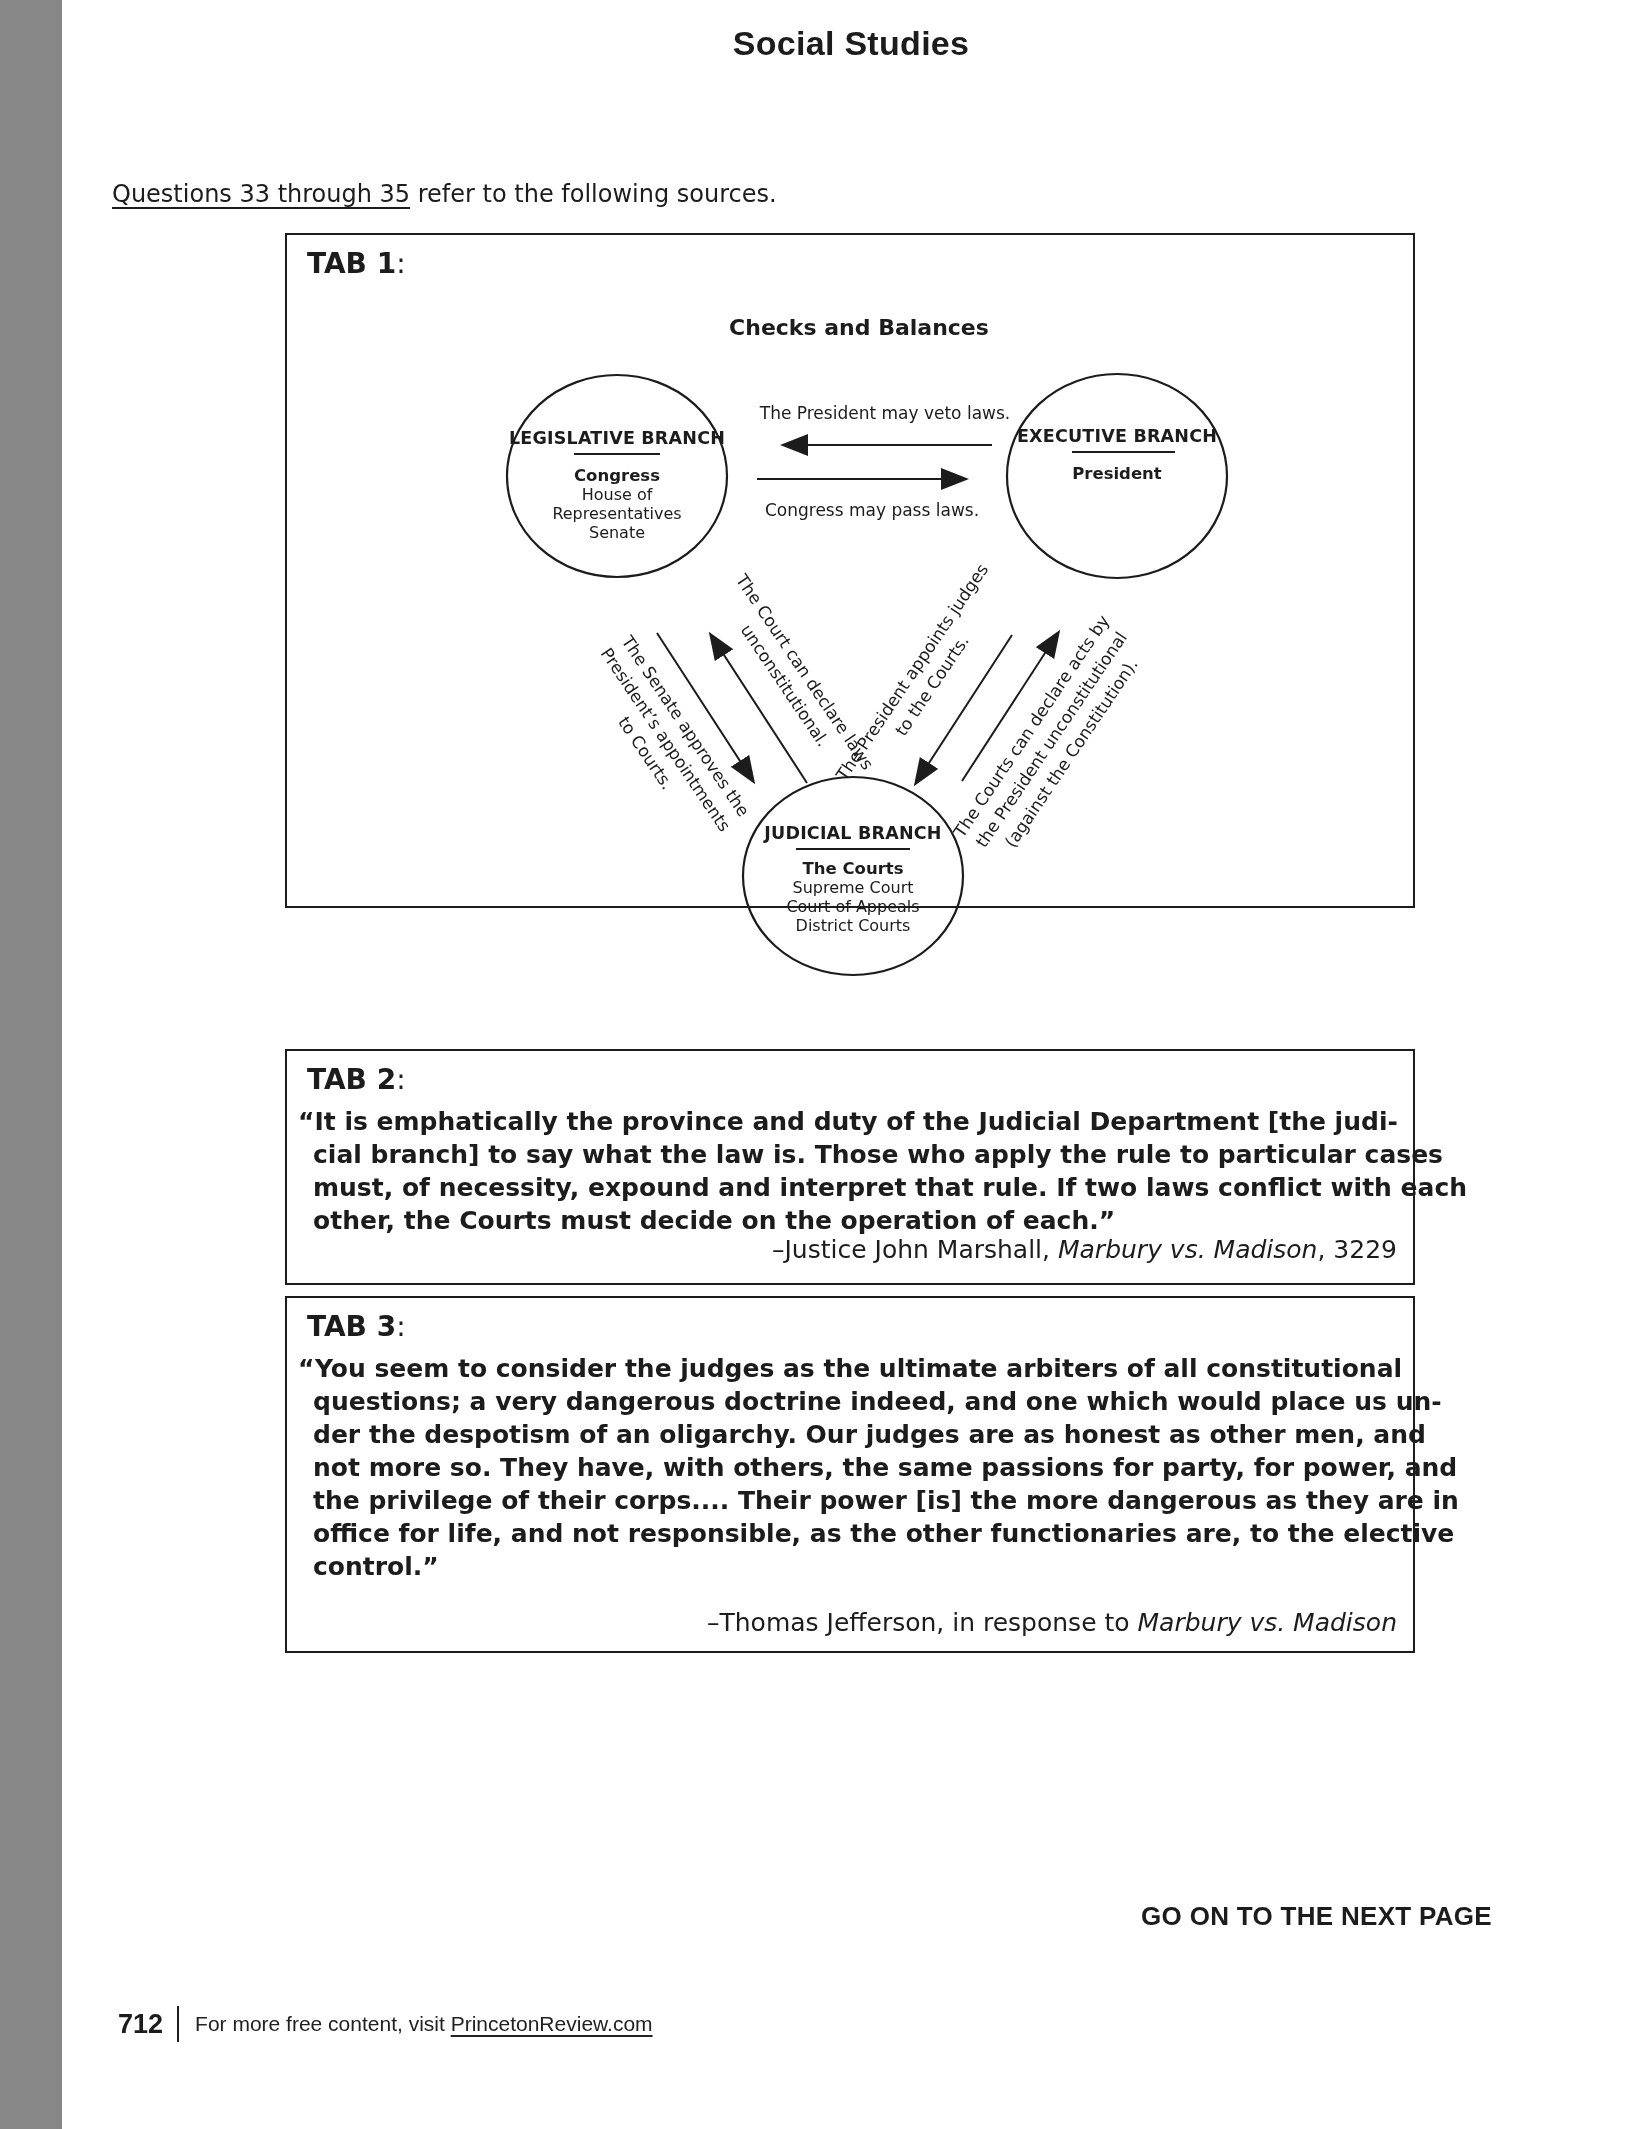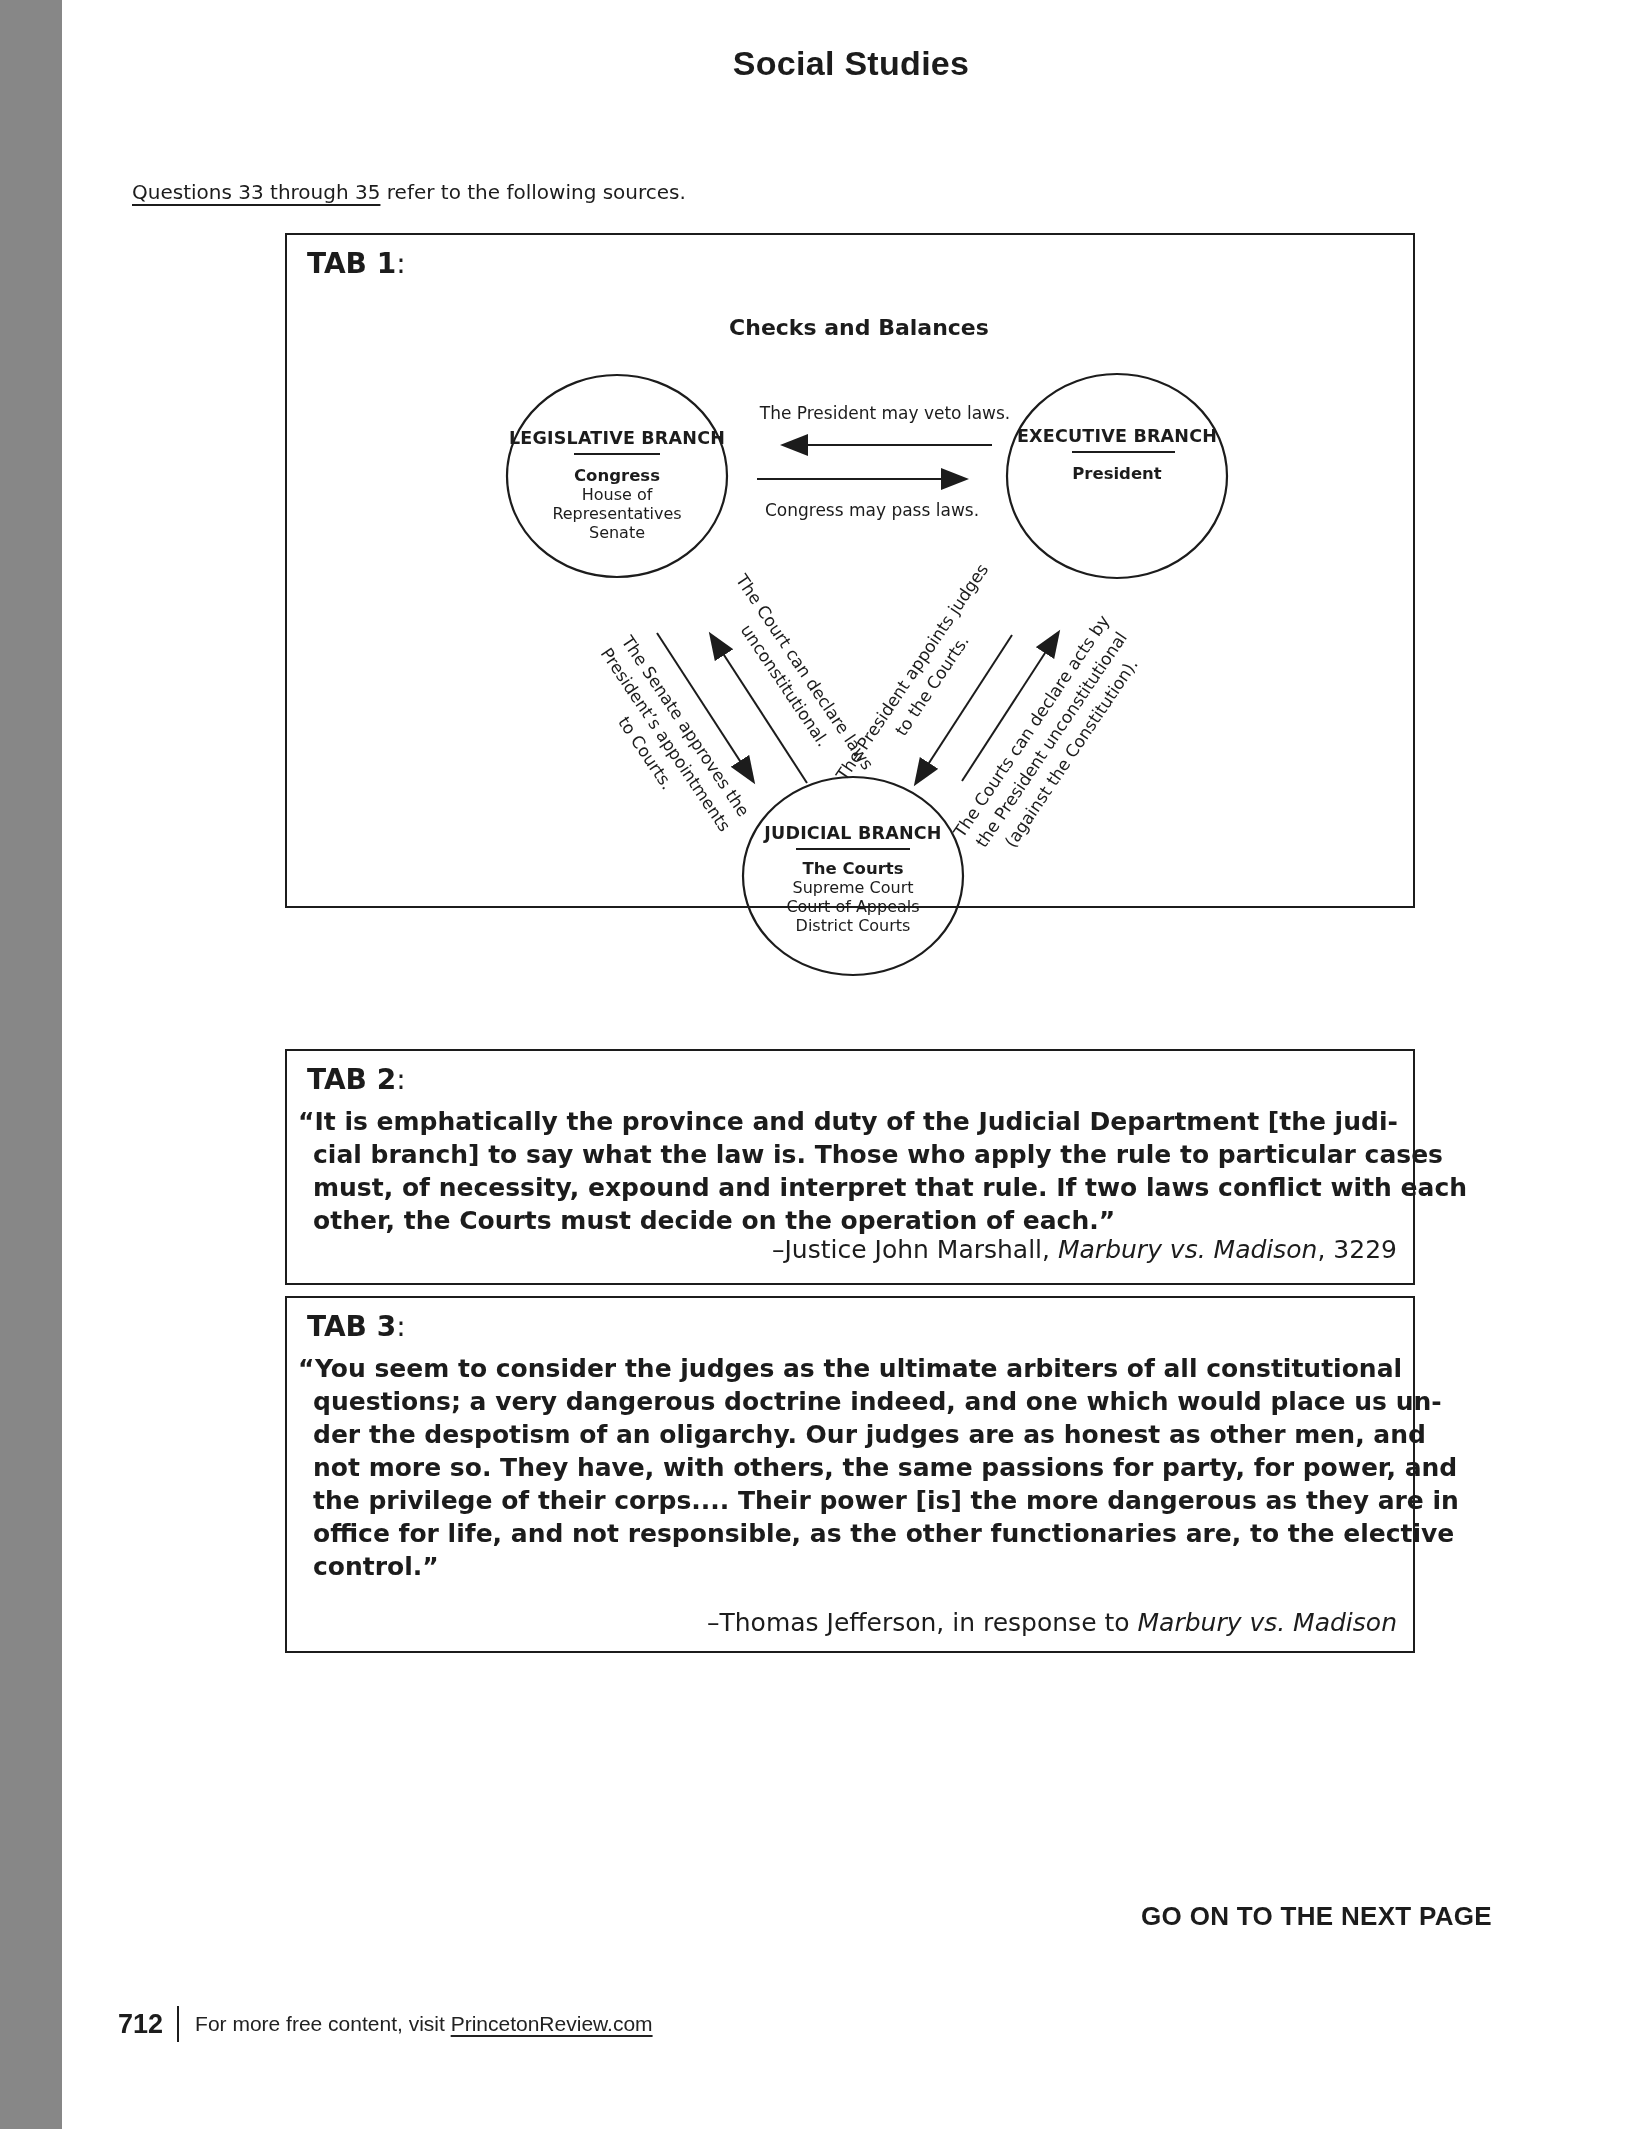--- a/index.html
+++ b/index.html
@@ -5,26 +5,26 @@
   html,body { margin:0; padding:0; background:#e8e8e8; }
   .page {
     position:relative; width:1640px; height:2129px; background:#ffffff;
     font-family:"DejaVu Sans", sans-serif; color:#1c1c1c; overflow:hidden;
     margin:0 auto;
   }
   .sidebar {
     position:absolute; left:0; top:0; width:62px; height:2129px; background:#878787;
   }
   .page-title {
-    position:absolute; top:44px; left:62px; right:0; text-align:center;
+    position:absolute; top:24px; left:62px; right:0; text-align:center;
     font-family:"Liberation Sans", sans-serif; font-weight:bold; font-size:34px;
     letter-spacing:0.3px;
   }
   .instruction {
-    position:absolute; left:132px; top:180px; font-size:20px; white-space:nowrap;
+    position:absolute; left:112px; top:180px; font-size:24px; white-space:nowrap;
   }
   .instruction .ul { text-decoration:underline; text-underline-offset:5px; }
   .tabbox {
     position:absolute; left:285px; width:1130px; border:2px solid #1c1c1c;
     background:#fff; box-sizing:border-box;
   }
   #tab1 { top:233px; height:675px; }
   #tab2 { top:1049px; height:236px;padding-left:42px; }
   #tab3 { top:1296px; height:357px; }
   .tab-label {

